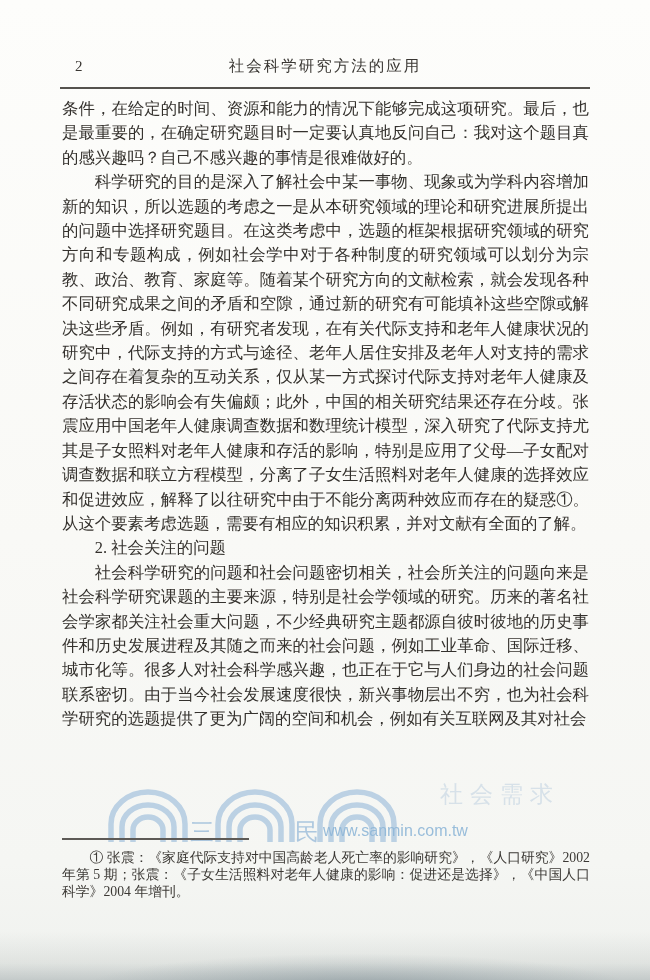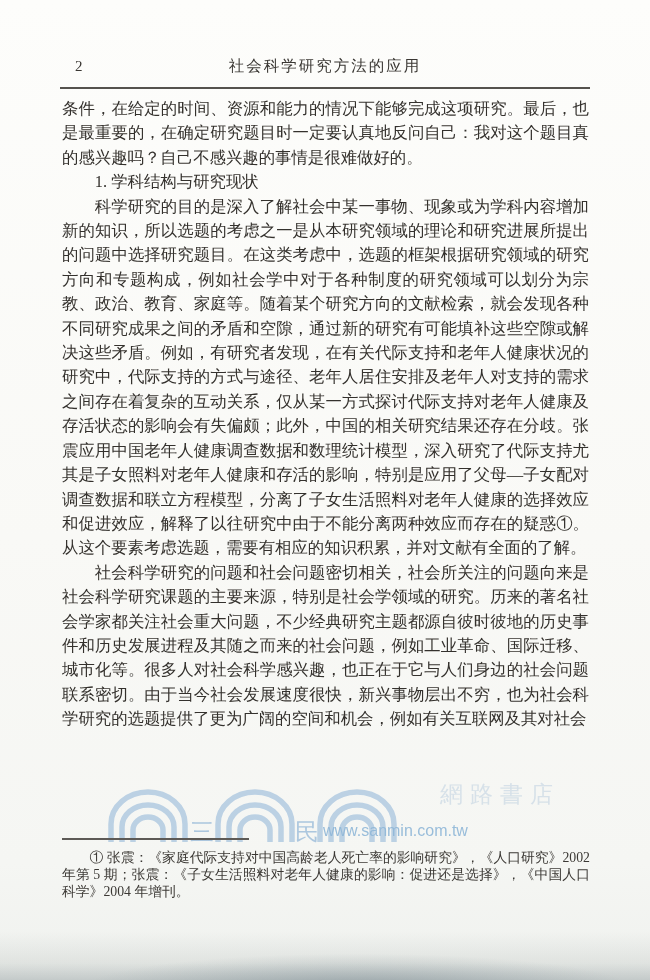--- a/index.html
+++ b/index.html
@@ -64,26 +64,26 @@
       <path d="M145,66 L145,54 A15,13 0 0 1 175,54 L175,66"></path>
 
       <path d="M225,66 L225,48 A37,32 0 0 1 299,48 L299,66"></path>
       <path d="M236,66 L236,51 A26,22 0 0 1 288,51 L288,66"></path>
       <path d="M247,66 L247,54 A15,13 0 0 1 277,54 L277,66"></path>
     </g>
     <text x="95" y="64" font-size="24" fill="#9bbcda" opacity="0.8">三</text>
     <text x="200" y="64" font-size="24" fill="#9bbcda" opacity="0.8">民</text>
     <text x="228" y="60" font-size="16" fill="#8fb7d8" opacity="0.9" font-family="Liberation Sans, sans-serif">www.sanmin.com.tw</text>
   </svg>
-  <div class="wm-ghost">網路書店</div>
+  <div class="wm-ghost">社会需求</div>
 
   <div class="body-text" id="body-container">
       <p class="para">条件，在给定的时间、资源和能力的情况下能够完成这项研究。最后，也是最重要的，在确定研究题目时一定要认真地反问自己：我对这个题目真的感兴趣吗？自己不感兴趣的事情是很难做好的。</p>
-      <p class="para indent heading">1. 学科结构与研究现状</p>
       <p class="para indent">科学研究的目的是深入了解社会中某一事物、现象或为学科内容增加新的知识，所以选题的考虑之一是从本研究领域的理论和研究进展所提出的问题中选择研究题目。在这类考虑中，选题的框架根据研究领域的研究方向和专题构成，例如社会学中对于各种制度的研究领域可以划分为宗教、政治、教育、家庭等。随着某个研究方向的文献检索，就会发现各种不同研究成果之间的矛盾和空隙，通过新的研究有可能填补这些空隙或解决这些矛盾。例如，有研究者发现，在有关代际支持和老年人健康状况的研究中，代际支持的方式与途径、老年人居住安排及老年人对支持的需求之间存在着复杂的互动关系，仅从某一方式探讨代际支持对老年人健康及存活状态的影响会有失偏颇；此外，中国的相关研究结果还存在分歧。张震应用中国老年人健康调查数据和数理统计模型，深入研究了代际支持尤其是子女照料对老年人健康和存活的影响，特别是应用了父母—子女配对调查数据和联立方程模型，分离了子女生活照料对老年人健康的选择效应和促进效应，解释了以往研究中由于不能分离两种效应而存在的疑惑①。从这个要素考虑选题，需要有相应的知识积累，并对文献有全面的了解。</p>
+      <p class="para indent heading">2. 社会关注的问题</p>
       <p class="para indent">社会科学研究的问题和社会问题密切相关，社会所关注的问题向来是社会科学研究课题的主要来源，特别是社会学领域的研究。历来的著名社会学家都关注社会重大问题，不少经典研究主题都源自彼时彼地的历史事件和历史发展进程及其随之而来的社会问题，例如工业革命、国际迁移、城市化等。很多人对社会科学感兴趣，也正在于它与人们身边的社会问题联系密切。由于当今社会发展速度很快，新兴事物层出不穷，也为社会科学研究的选题提供了更为广阔的空间和机会，例如有关互联网及其对社会</p>
     </div>
 
   <div class="fn-rule"></div>
   <p class="footnote">① 张震：《家庭代际支持对中国高龄老人死亡率的影响研究》，《人口研究》2002 年第 5 期；张震：《子女生活照料对老年人健康的影响：促进还是选择》，《中国人口科学》2004 年增刊。</p>
 
   <div class="bottom-shadow"></div>
 </div>
 
 </body></html>

